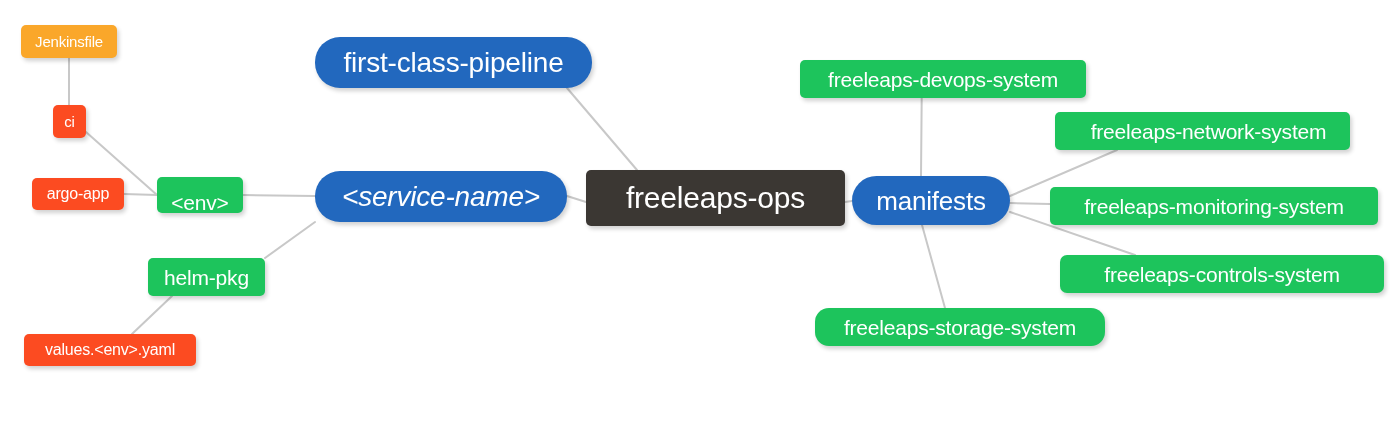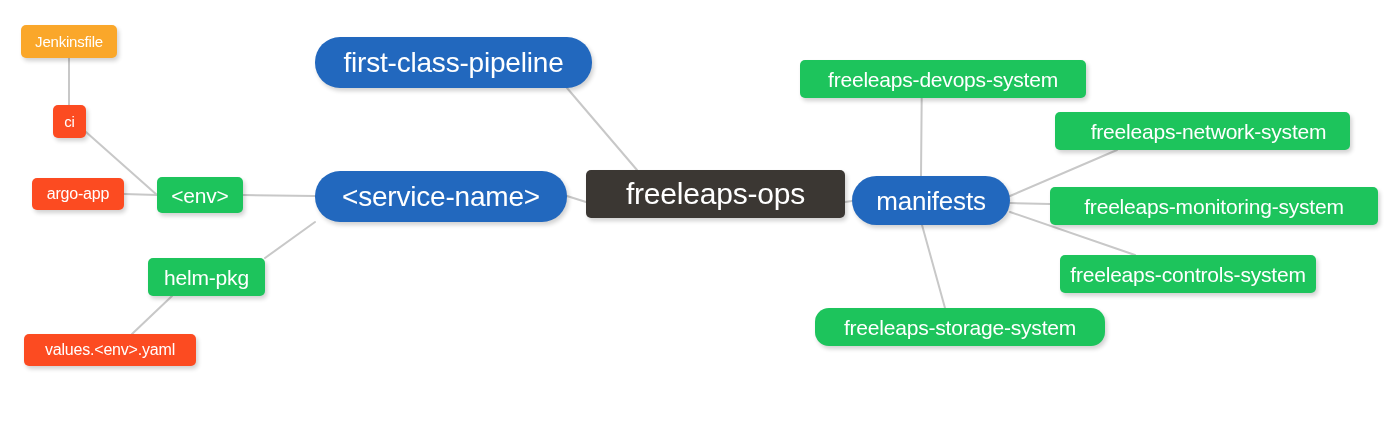--- a/index.html
+++ b/index.html
@@ -65,50 +65,50 @@
   <div id="node-layer">
       <div class="node n-orange" style="left: 21px; top: 25px; width: 96px; height: 33px; font-size: 15px; align-items: center;">
         <span>Jenkinsfile</span>
       </div>
       <div class="node n-red" style="left: 53px; top: 105px; width: 33px; height: 33px; font-size: 15px;">
         <span>ci</span>
       </div>
       <div class="node n-red" style="left: 32px; top: 178px; width: 92px; height: 32px; font-size: 16px; text-align: right;">
         <span>argo-app</span>
       </div>
-      <div class="node n-green" style="left: 157px; top: 177px; width: 86px; height: 36px; font-size: 21px;">
+      <div class="node n-green" style="left: 157px; top: 177px; width: 86px; height: 36px; font-size: 21px; align-items: flex-end;">
         <span>&lt;env&gt;</span>
       </div>
       <div class="node n-green" style="left: 148px; top: 258px; width: 117px; height: 38px; font-size: 21px;">
         <span>helm-pkg</span>
       </div>
       <div class="node n-red" style="left: 24px; top: 334px; width: 172px; height: 32px; font-size: 16px;">
         <span>values.&lt;env&gt;.yaml</span>
       </div>
       <div class="node n-blue" style="left: 315px; top: 37px; width: 277px; height: 51px; font-size: 28px;">
         <span>first-class-pipeline</span>
       </div>
-      <div class="node n-blue" style="left: 315px; top: 171px; width: 252px; height: 51px; font-size: 28px;">
+      <div class="node n-blue" style="left: 315px; top: 171px; width: 252px; height: 51px; font-size: 28px; font-style: italic;">
         <span>&lt;service-name&gt;</span>
       </div>
-      <div class="node n-root" style="left: 586px; top: 170px; width: 259px; height: 48px; font-size: 30px;">
+      <div class="node n-root" style="left: 586px; top: 170px; width: 259px; height: 56px; font-size: 30px;">
         <span>freeleaps-ops</span>
       </div>
       <div class="node n-blue" style="left: 852px; top: 176px; width: 158px; height: 49px; font-size: 26px;">
         <span>manifests</span>
       </div>
       <div class="node n-green" style="left: 800px; top: 27px; width: 286px; height: 38px; font-size: 21px; margin-top: 33px;">
         <span>freeleaps-devops-system</span>
       </div>
       <div class="node n-green" style="left: 1055px; top: 112px; width: 295px; height: 38px; font-size: 21px; padding-left: 12px;">
         <span>freeleaps-network-system</span>
       </div>
       <div class="node n-green" style="left: 1050px; top: 187px; width: 328px; height: 38px; font-size: 21px;">
         <span>freeleaps-monitoring-system</span>
       </div>
-      <div class="node n-green" style="left: 1060px; top: 255px; width: 256px; height: 38px; font-size: 21px;">
+      <div class="node n-green" style="left: 1060px; top: 255px; width: 324px; height: 38px; font-size: 21px; border-radius: 7px;">
         <span>freeleaps-controls-system</span>
       </div>
       <div class="node n-green" style="left: 815px; top: 308px; width: 290px; height: 38px; font-size: 21px; border-radius: 14px;">
         <span>freeleaps-storage-system</span>
       </div>
     </div>
 </div>
 
 </body></html>

